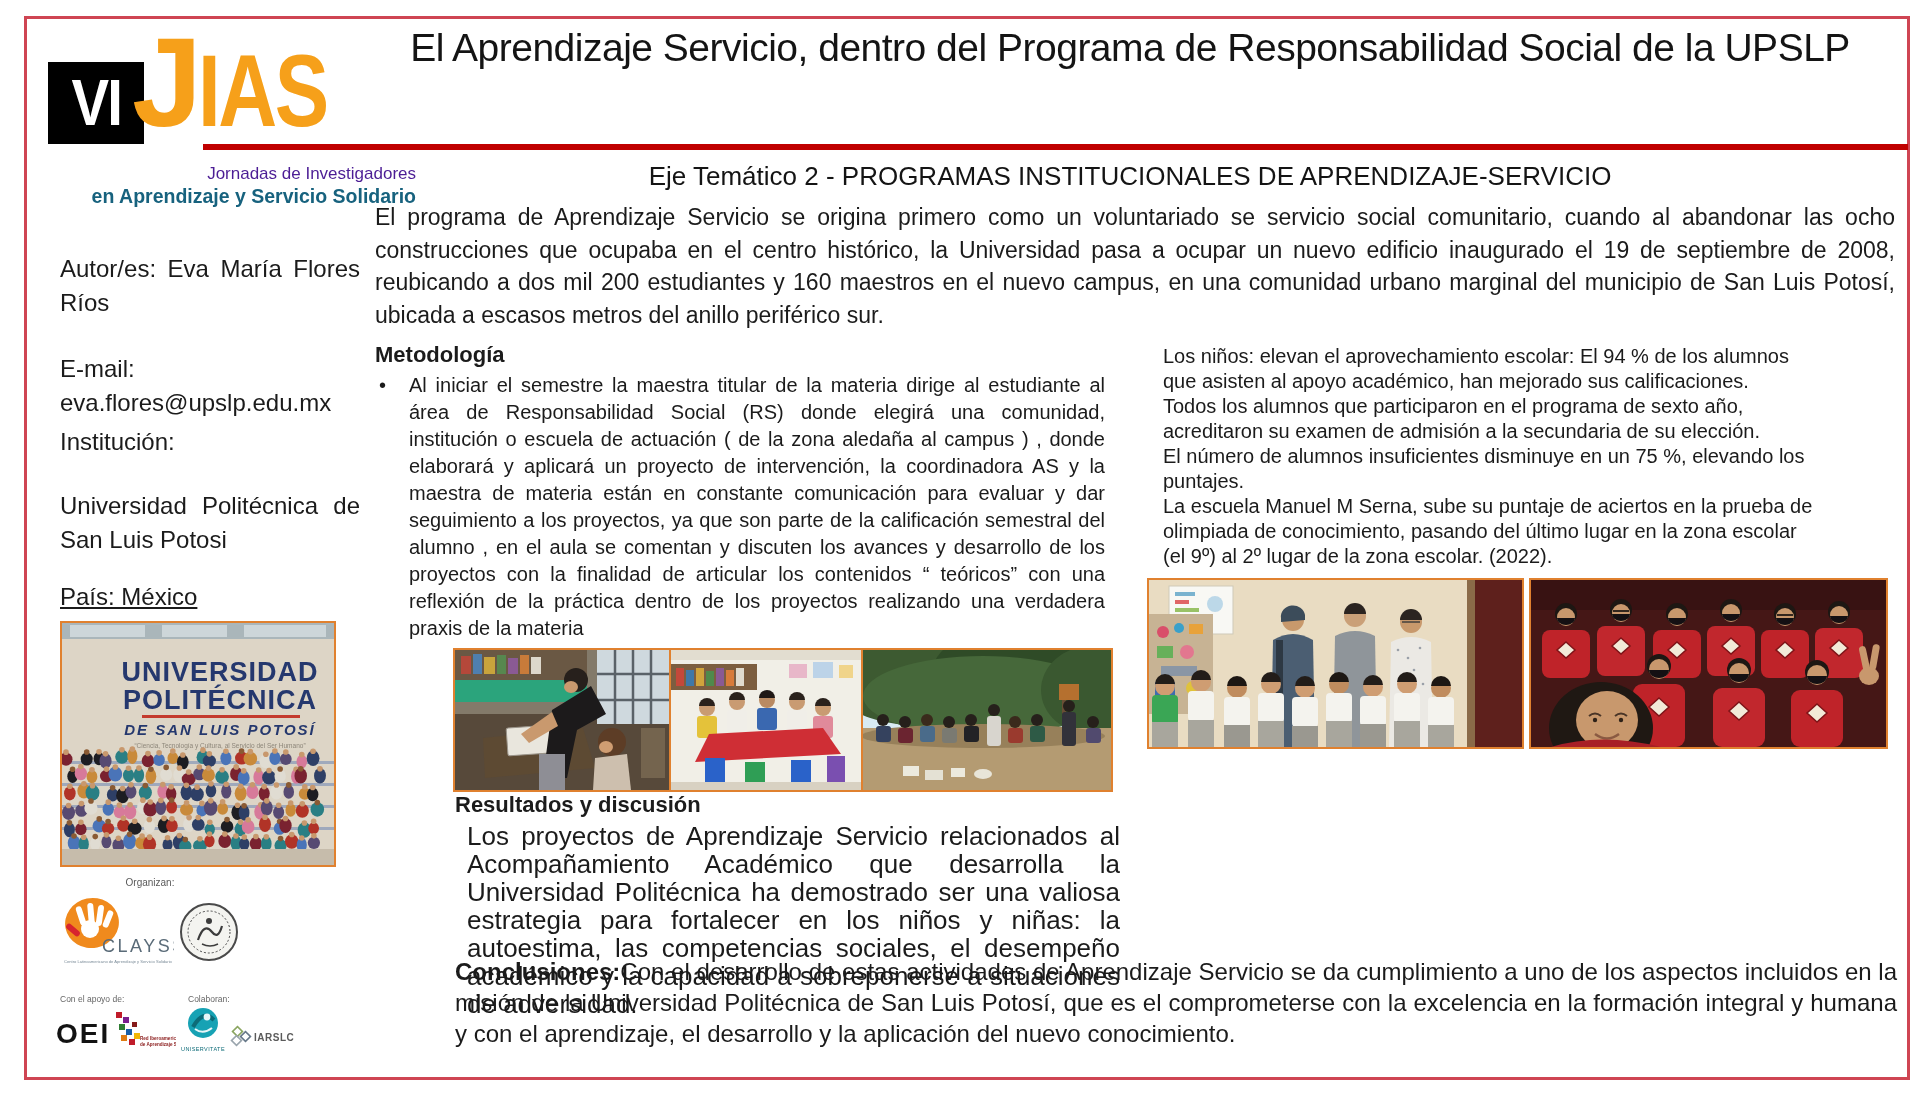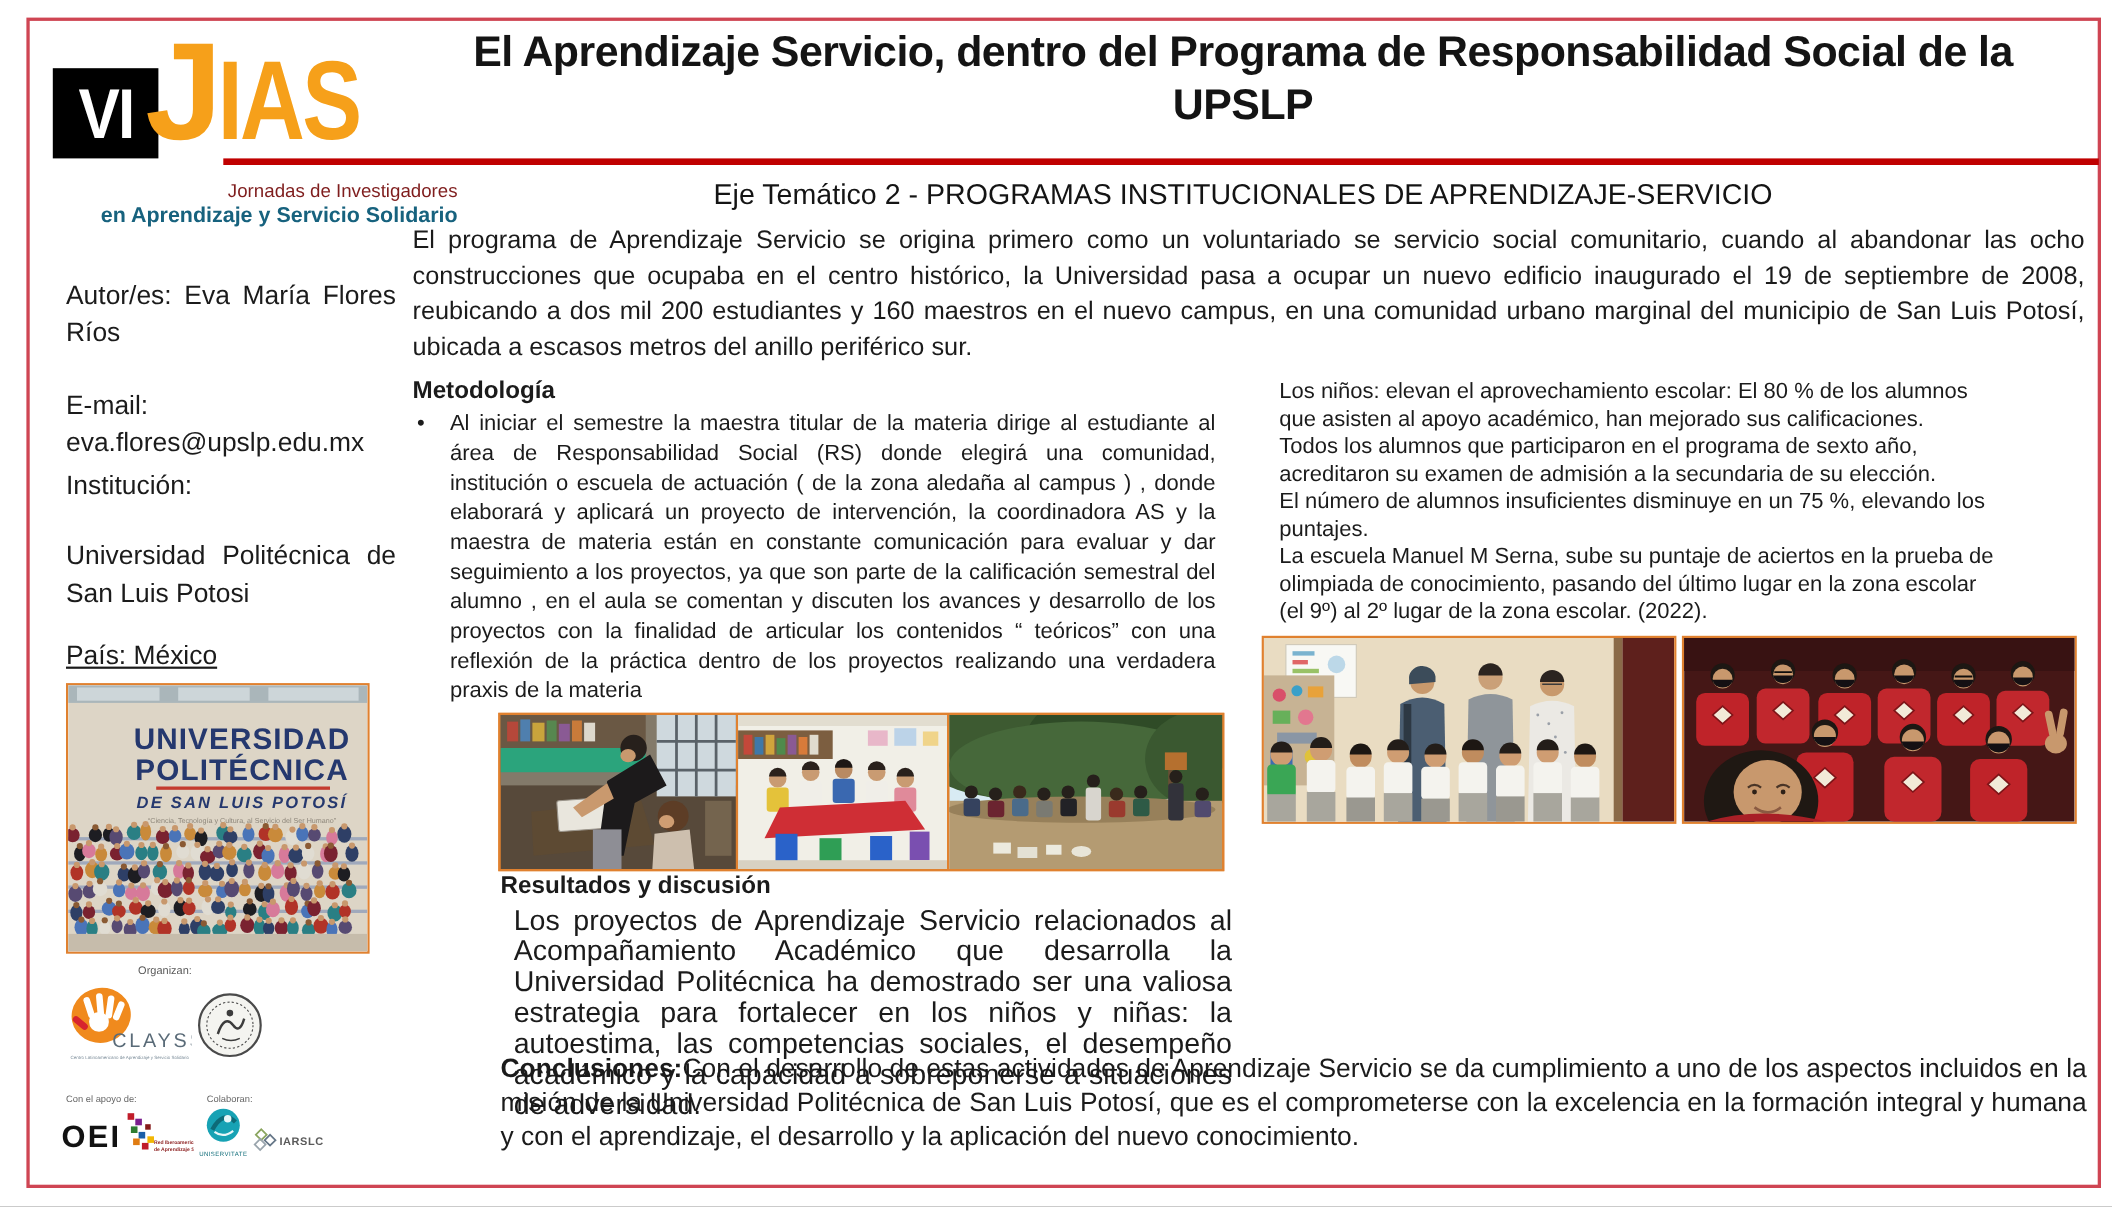--- a/index.html
+++ b/index.html
@@ -8,21 +8,21 @@
   .abs{position:absolute;}
   .frame{left:24px;top:16px;width:1880px;height:1058px;border:3px solid #cf4553;}
   
   .logo-block{left:48px;top:16px;width:368px;height:196px;}
   .logo-square{position:absolute;left:0;top:46px;width:96px;height:82px;background:#000000;
     display:flex;align-items:center;justify-content:center;}
   .logo-vi{color:#fff;font-weight:700;font-size:64px;letter-spacing:-2px;transform:scaleX(.88);}
   .logo-j{position:absolute;left:84px;top:4px;color:#f6a01a;font-weight:700;font-size:126px;line-height:1;}
   .logo-ias{position:absolute;left:150px;top:24px;color:#f6a01a;font-weight:700;font-size:102px;line-height:1;
     letter-spacing:-3px;transform:scaleX(.8);transform-origin:left top;}
-  .logo-line1{position:absolute;top:148px;width:100%;text-align:right;font-size:17px;color:#7f1d1d;}
+  .logo-line1{position:absolute;top:148px;width:100%;text-align:right;font-size:17px;color:#4c1d95;}
   .logo-line2{position:absolute;top:169px;width:100%;text-align:right;font-size:19.5px;font-weight:700;color:#17627e;}
   .red-line{left:203px;top:144px;width:1705px;height:6px;background:#c00000;}
   
   .title{left:400px;top:24px;width:1460px;text-align:center;font-size:39px;line-height:48px;color:#141414;letter-spacing:-0.5px;}
   .theme{left:400px;top:161px;width:1460px;text-align:center;font-size:26px;color:#141414;}
   
   .intro{left:375px;top:201px;width:1520px;font-size:23px;line-height:32.5px;text-align:justify;}
   
   .side-text{left:60px;width:300px;font-size:24px;line-height:34px;text-align:justify;}
   .author{top:252px;}
@@ -73,21 +73,21 @@
       <span class="logo-vi">VI</span>
     </div>
     <span class="logo-j">J</span>
     <span class="logo-ias">IAS</span>
     <div class="logo-line1">Jornadas de Investigadores</div>
     <div class="logo-line2">en Aprendizaje y Servicio Solidario</div>
   </div>
 
   <div class="abs red-line"></div>
 
-  <h1 class="abs title" style="margin:0;font-weight:700;">El Aprendizaje Servicio, dentro del Programa de Responsabilidad Social de la UPSLP</h1>
+  <h1 class="abs title" style="margin:0;font-weight:400;">El Aprendizaje Servicio, dentro del Programa de Responsabilidad Social de la UPSLP</h1>
   <div class="abs theme">Eje Temático 2 - PROGRAMAS INSTITUCIONALES DE APRENDIZAJE-SERVICIO</div>
 
   <div class="abs intro">El programa de Aprendizaje Servicio se origina primero como un voluntariado se servicio social comunitario, cuando al abandonar las ocho construcciones que ocupaba en el centro histórico, la Universidad pasa a ocupar un nuevo edificio inaugurado el 19 de septiembre de 2008, reubicando a dos mil 200 estudiantes y 160 maestros en el nuevo campus, en una comunidad urbano marginal del municipio de San Luis Potosí, ubicada a escasos metros del anillo periférico sur.</div>
 
   <div class="abs side-text author">Autor/es: Eva María Flores Ríos</div>
   <div class="abs side-text emailblk">
     <div>E-mail:</div>
     <div>eva.flores@upslp.edu.mx</div>
   </div>
   <div class="abs side-text instlabel">Institución:</div>
@@ -554,21 +554,21 @@
       </g>
     </svg>
   </div>
 
   <div class="abs results">
     <h3>Resultados y discusión</h3>
     <p>Los proyectos de Aprendizaje Servicio relacionados al Acompañamiento Académico que desarrolla la Universidad Politécnica ha demostrado ser una valiosa estrategia para fortalecer en los niños y niñas: la autoestima, las competencias sociales, el desempeño académico y la capacidad a sobreponerse a situaciones de adversidad.</p>
   </div>
 
   <div class="abs right-col">
-    <p>Los niños: elevan el aprovechamiento escolar: El 80 % de los alumnos que asisten al apoyo académico, han mejorado sus calificaciones.</p>
+    <p>Los niños: elevan el aprovechamiento escolar: El 94 % de los alumnos que asisten al apoyo académico, han mejorado sus calificaciones.</p>
     <p>Todos los alumnos que participaron en el programa de sexto año, acreditaron su examen de admisión a la secundaria de su elección.</p>
     <p>El número de alumnos insuficientes disminuye en un 75 %, elevando los puntajes.</p>
     <p>La escuela Manuel M Serna, sube su puntaje de aciertos en la prueba de olimpiada de conocimiento, pasando del último lugar en la zona escolar (el 9º) al 2º lugar de la zona escolar. (2022).</p>
   </div>
 
   <div class="abs right-photos">
     <div class="ph">
       <svg viewBox="0 0 373 167" width="373" height="167">
         <rect width="373" height="167" fill="#e9dcc2"></rect>
         <rect x="318" y="0" width="8" height="167" fill="#8a6a48"></rect>

